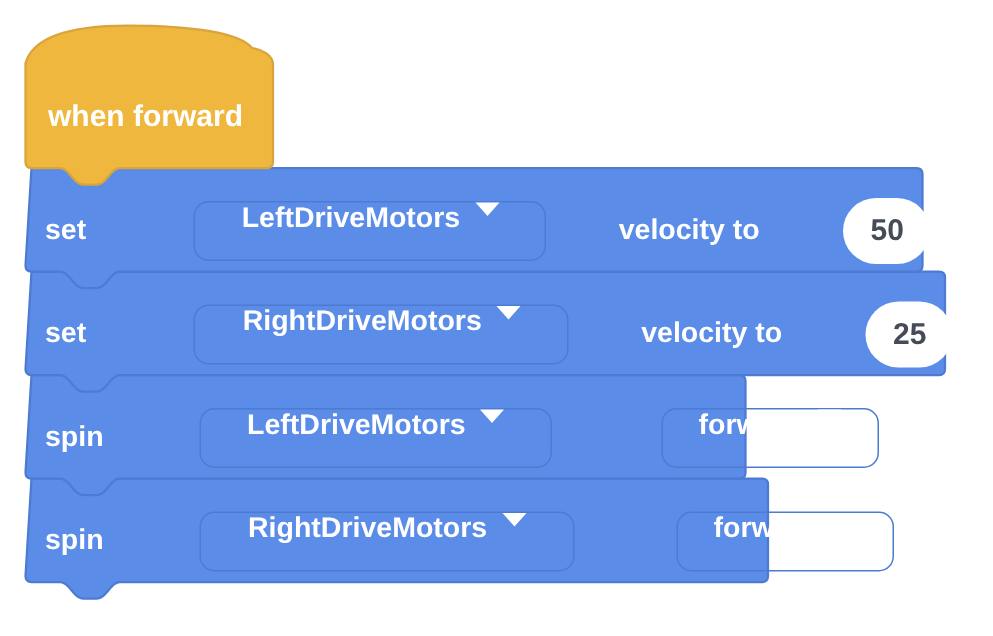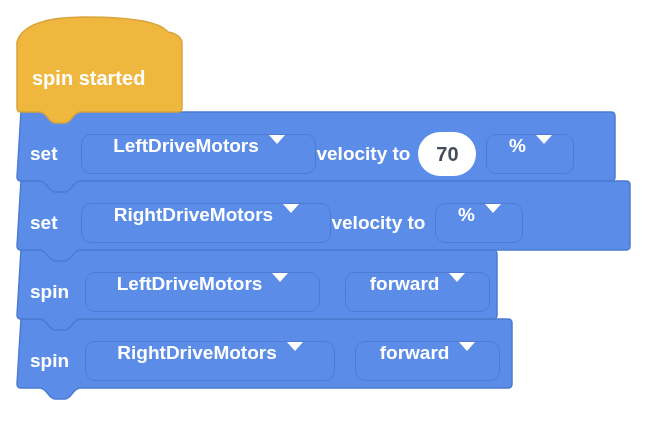--- a/index.html
+++ b/index.html
@@ -13,21 +13,21 @@
   .block{
     position:absolute;
     height:69px;
   }
   .block .shape{
     position:absolute;left:0;top:0;overflow:visible;pointer-events:none;
   }
   .block .content{
     position:relative;z-index:2;
     display:flex;align-items:center;height:84px;
-    padding-left:13px;box-sizing:border-box;
+    padding-left:13px;box-sizing:border-box;gap:48px;
   }
   .block-label{
     color:#ffffff;font-weight:bold;font-size:19px;white-space:nowrap;
   }
   .dropdown{
     display:inline-flex;align-items:flex-start;justify-content:center;gap:10px;
     height:40px;border:1.5px solid #4C7BD1;border-radius:10px;
     box-sizing:border-box;color:#ffffff;font-weight:bold;font-size:19px;
     white-space:nowrap;cursor:pointer;
   }
@@ -66,53 +66,54 @@
 </style>
 </head>
 <body>
 
 <div class="workspace">
 
   <div class="hat">
     <svg class="shape" width="165" height="110" viewBox="0 0 165 110">
       <path d="M0,28 C5,11 28,3 68,3 C112,3 143,8 151,18 C158,19 165,23 165,29 V94 Q165,98 161,98 H63 C60,98 59,99.5 57,101.5 L54.5,104.5 C52.5,107 50.5,109 47.5,109 H38.5 C35.5,109 33.5,107 31.5,104.5 L29,101.5 C27,99.5 26,98 23,98 H4 Q0,98 0,94 Z" fill="#EFB73E" stroke="#D9A43B" stroke-width="1.5" stroke-linejoin="round"></path>
     </svg>
-    <div class="content">spin started</div>
+    <div class="content">when forward</div>
   </div>
 
   <div class="block" id="b1">
     <svg class="shape" width="598" height="81" viewBox="0 0 598 81">
       <path d="M4,0 H594 Q598,0 598,4 V65 Q598,69 594,69 H63 C60,69 59,70.5 57,72.5 L54.5,75.5 C52.5,78 50.5,80 47.5,80 H38.5 C35.5,80 33.5,78 31.5,75.5 L29,72.5 C27,70.5 26,69 23,69 H4 Q0,69 0,65 Z" fill="#5B8DE8" stroke="#4C7BD1" stroke-width="1.5" stroke-linejoin="round"></path>
     </svg>
     <div class="content">
       <span class="block-label">set</span>
       <span class="dropdown w-motor-left ml24">
         <span>LeftDriveMotors</span>
         <span class="caret"></span>
       </span>
       <span class="block-label ml12">velocity to</span>
-      <span class="value-pill ml8">70</span>
+      <span class="value-pill ml8">50</span>
       <span class="dropdown w-pct ml10">
         <span>%</span>
         <span class="caret"></span>
       </span>
     </div>
   </div>
 
   <div class="block" id="b2">
     <svg class="shape" width="613" height="81" viewBox="0 0 613 81">
       <path d="M4,0 H609 Q613,0 613,4 V65 Q613,69 609,69 H63 C60,69 59,70.5 57,72.5 L54.5,75.5 C52.5,78 50.5,80 47.5,80 H38.5 C35.5,80 33.5,78 31.5,75.5 L29,72.5 C27,70.5 26,69 23,69 H4 Q0,69 0,65 Z" fill="#5B8DE8" stroke="#4C7BD1" stroke-width="1.5" stroke-linejoin="round"></path>
     </svg>
     <div class="content">
       <span class="block-label">set</span>
       <span class="dropdown w-motor-right ml24">
         <span>RightDriveMotors</span>
         <span class="caret"></span>
       </span>
       <span class="block-label ml12">velocity to</span>
+      <span class="value-pill ml8">25</span>
       <span class="dropdown w-pct ml10">
         <span>%</span>
         <span class="caret"></span>
       </span>
     </div>
   </div>
 
   <div class="block" id="b3">
     <svg class="shape" width="480" height="81" viewBox="0 0 480 81">
       <path d="M4,0 H476 Q480,0 480,4 V65 Q480,69 476,69 H63 C60,69 59,70.5 57,72.5 L54.5,75.5 C52.5,78 50.5,80 47.5,80 H38.5 C35.5,80 33.5,78 31.5,75.5 L29,72.5 C27,70.5 26,69 23,69 H4 Q0,69 0,65 Z" fill="#5B8DE8" stroke="#4C7BD1" stroke-width="1.5" stroke-linejoin="round"></path>

